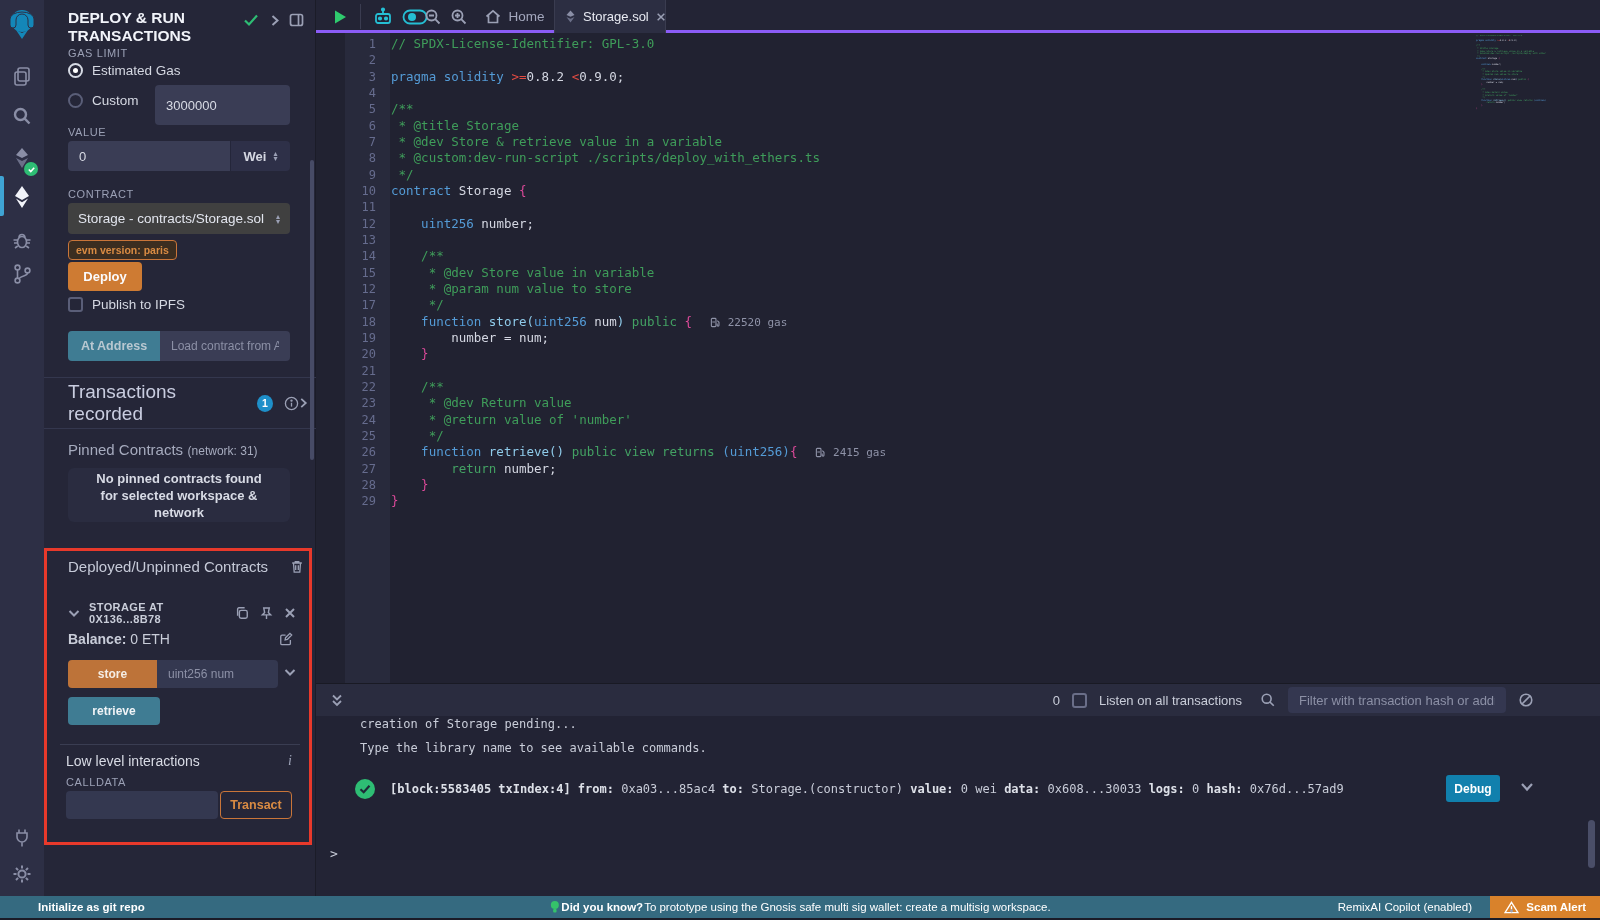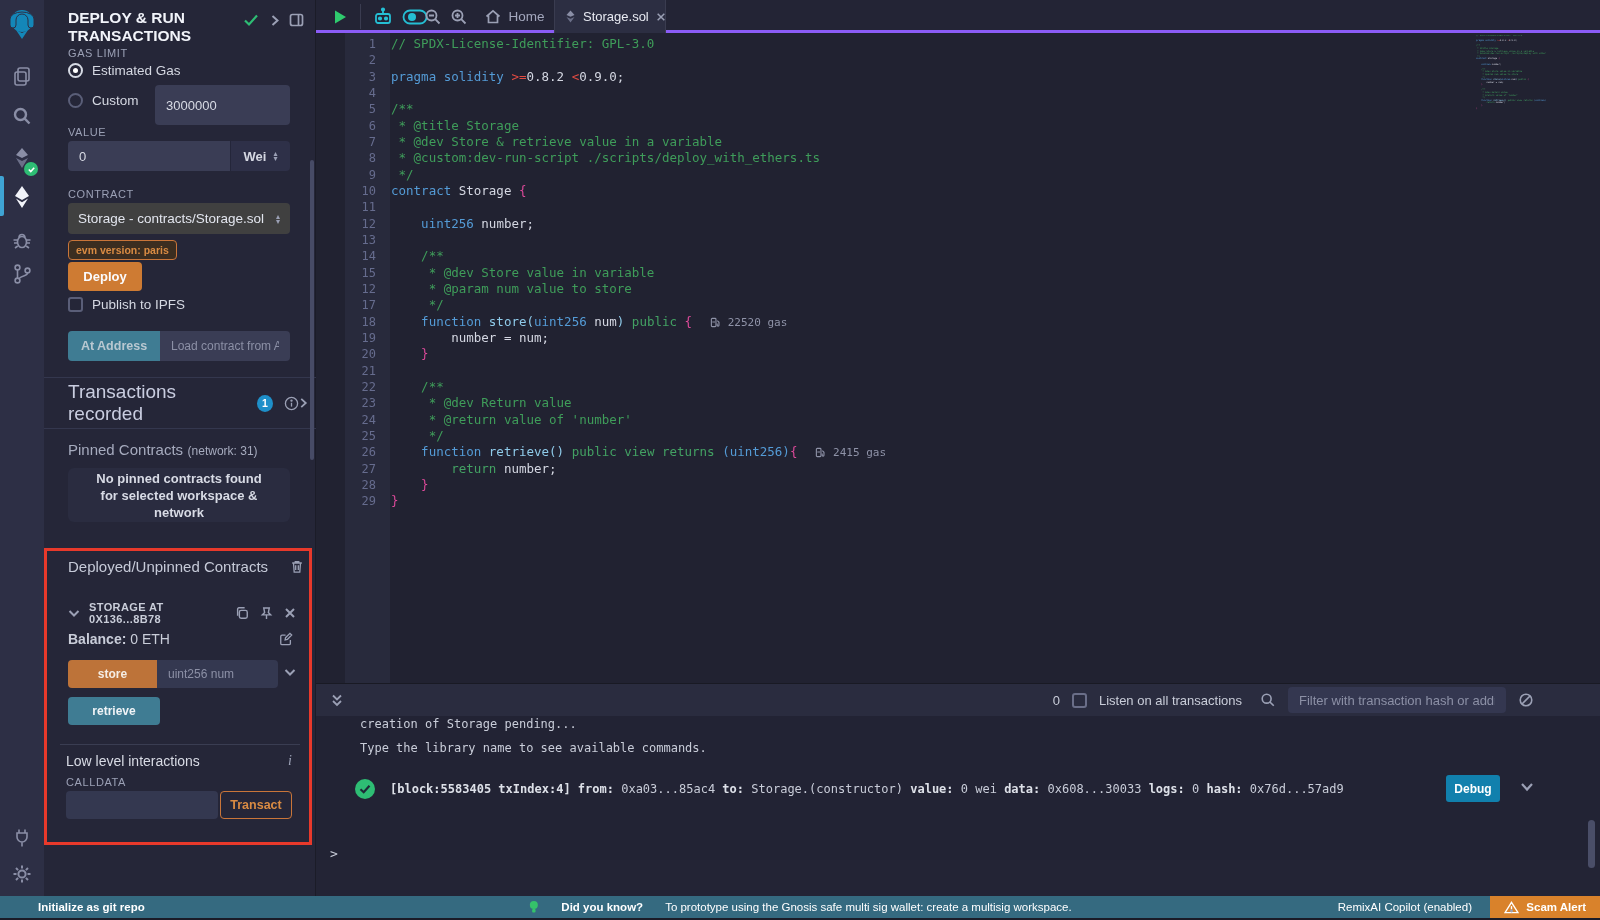--- a/index.html
+++ b/index.html
@@ -494,21 +494,21 @@
           </span>
         </div>
         <div style="position:absolute;left:14px;top:130px;font-size:13px">&gt;</div>
         <div id="term-scrollbar"></div>
       </div>
     </div>
   </div>
 
   <div id="statusbar">
     <span style="margin-left:38px;font-weight:bold">Initialize as git repo</span>
-    <span style="position:absolute;left:50%;transform:translateX(-50%);display:flex;align-items:center;gap:22px;white-space:nowrap">
+    <span style="position:absolute;left:50%;transform:translateX(-50%);display:flex;align-items:center;gap:1px;white-space:nowrap">
       <span class="ic">
         <svg width="11" height="14" viewBox="0 0 11 14">
             <circle cx="5.5" cy="5" r="4" fill="#35C26A" stroke="none"></circle>
             <rect x="3.8" y="9" width="3.4" height="3.5" rx="1" fill="#35C26A" stroke="none"></rect>
           </svg>
       </span>
       <b>Did you know?</b>
       <span>To prototype using the Gnosis safe multi sig wallet: create a multisig workspace.</span>
     </span>
     <span style="position:absolute;right:128px">RemixAI Copilot (enabled)</span>

